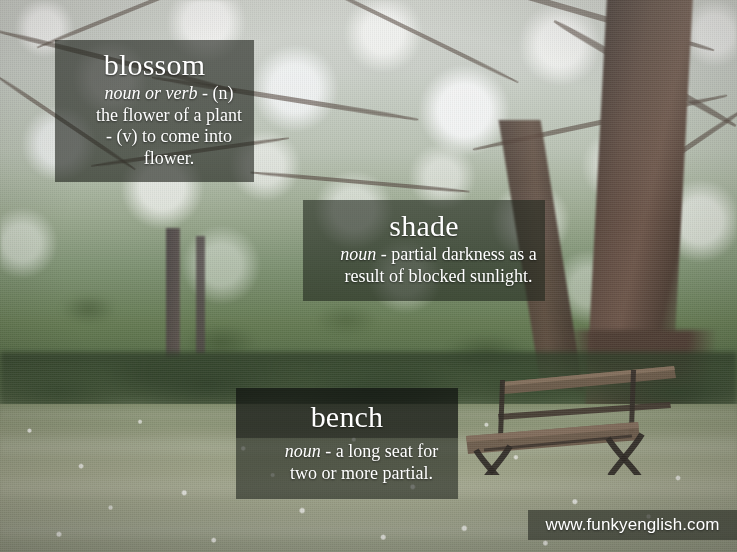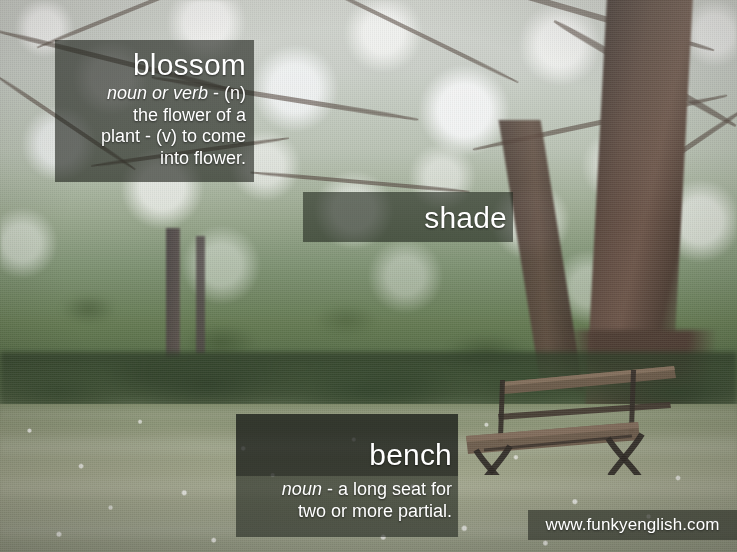--- a/index.html
+++ b/index.html
@@ -181,21 +181,21 @@
     background:radial-gradient(ellipse 86% 86% at 50% 46%, rgba(0,0,0,0) 48%, rgba(28,24,20,.30) 100%);
   }
   .grain{
     position:absolute;inset:0;pointer-events:none;opacity:.10;
     background-image:
       repeating-linear-gradient(0deg, rgba(255,255,255,.5) 0 1px, rgba(0,0,0,0) 1px 2px),
       repeating-linear-gradient(90deg, rgba(0,0,0,.4) 0 1px, rgba(0,0,0,0) 1px 2px);
   }
 
   
-  .card{position:absolute;color:#fff;text-align:right;}
+  .card{position:absolute;color:#fff;text-align:center;font-family:Liberation Serif, serif;}
   .card .title{
     display:block;
     font-size:30px;line-height:1.0;font-weight:400;
     letter-spacing:.2px;
     padding:8px 0 2px 0;
     text-shadow:0 1px 2px rgba(0,0,0,.55);
   }
   .card .def{
     display:block;
     font-size:18px;line-height:1.20;
@@ -203,26 +203,26 @@
     text-shadow:0 1px 2px rgba(0,0,0,.55);
     margin-left:29px;
   }
   .card .pos{font-style:italic;}
 
   
   #card-blossom{left:55px;top:40px;width:199px;}
   #card-blossom .panel{background:rgba(30,34,28,.62);padding:2px 8px 6px 8px;}
 
   
-  #card-shade{left:303px;top:192px;width:210px;border-radius:8px;}
+  #card-shade{left:303px;top:200px;width:242px;border-radius:8px;}
   #card-shade .panel{background:rgba(34,40,30,.60);padding:3px 6px 7px 6px;}
 
   
   #card-bench{left:236px;top:388px;width:222px;}
-  #card-bench .title-band{background:rgba(16,20,16,.72);padding:18px 6px 4px 6px;margin-top:26px;}
+  #card-bench .title-band{background:rgba(16,20,16,.72);padding:6px 6px 4px 6px;}
   #card-bench .def-band{background:rgba(30,34,28,.58);padding:2px 6px 8px 6px;}
 
   
   #watermark{
     position:absolute;left:528px;top:510px;width:209px;height:30px;
     background:rgba(40,44,36,.62);
     display:flex;align-items:center;justify-content:center;
   }
   #watermark .wm-text{
     color:#fff;font-size:17px;letter-spacing:.1px;
@@ -295,20 +295,21 @@
   <div class="card" id="card-blossom">
     <div class="panel">
       <span class="title">blossom</span>
       <span class="def"><span class="pos">noun or verb</span> <span>- (n) the flower of a plant - (v) to come into flower.</span></span>
     </div>
   </div>
 
   <div class="card" id="card-shade">
     <div class="panel">
       <span class="title">shade</span>
+      <span class="def"><span class="pos">noun</span> <span>- partial darkness as a result of blocked sunlight.</span></span>
     </div>
   </div>
 
   <div class="card" id="card-bench">
     <div class="title-band">
       <span class="title">bench</span>
     </div>
     <div class="def-band">
       <span class="def"><span class="pos">noun</span> <span>- a long seat for two or more partial.</span></span>
     </div>

